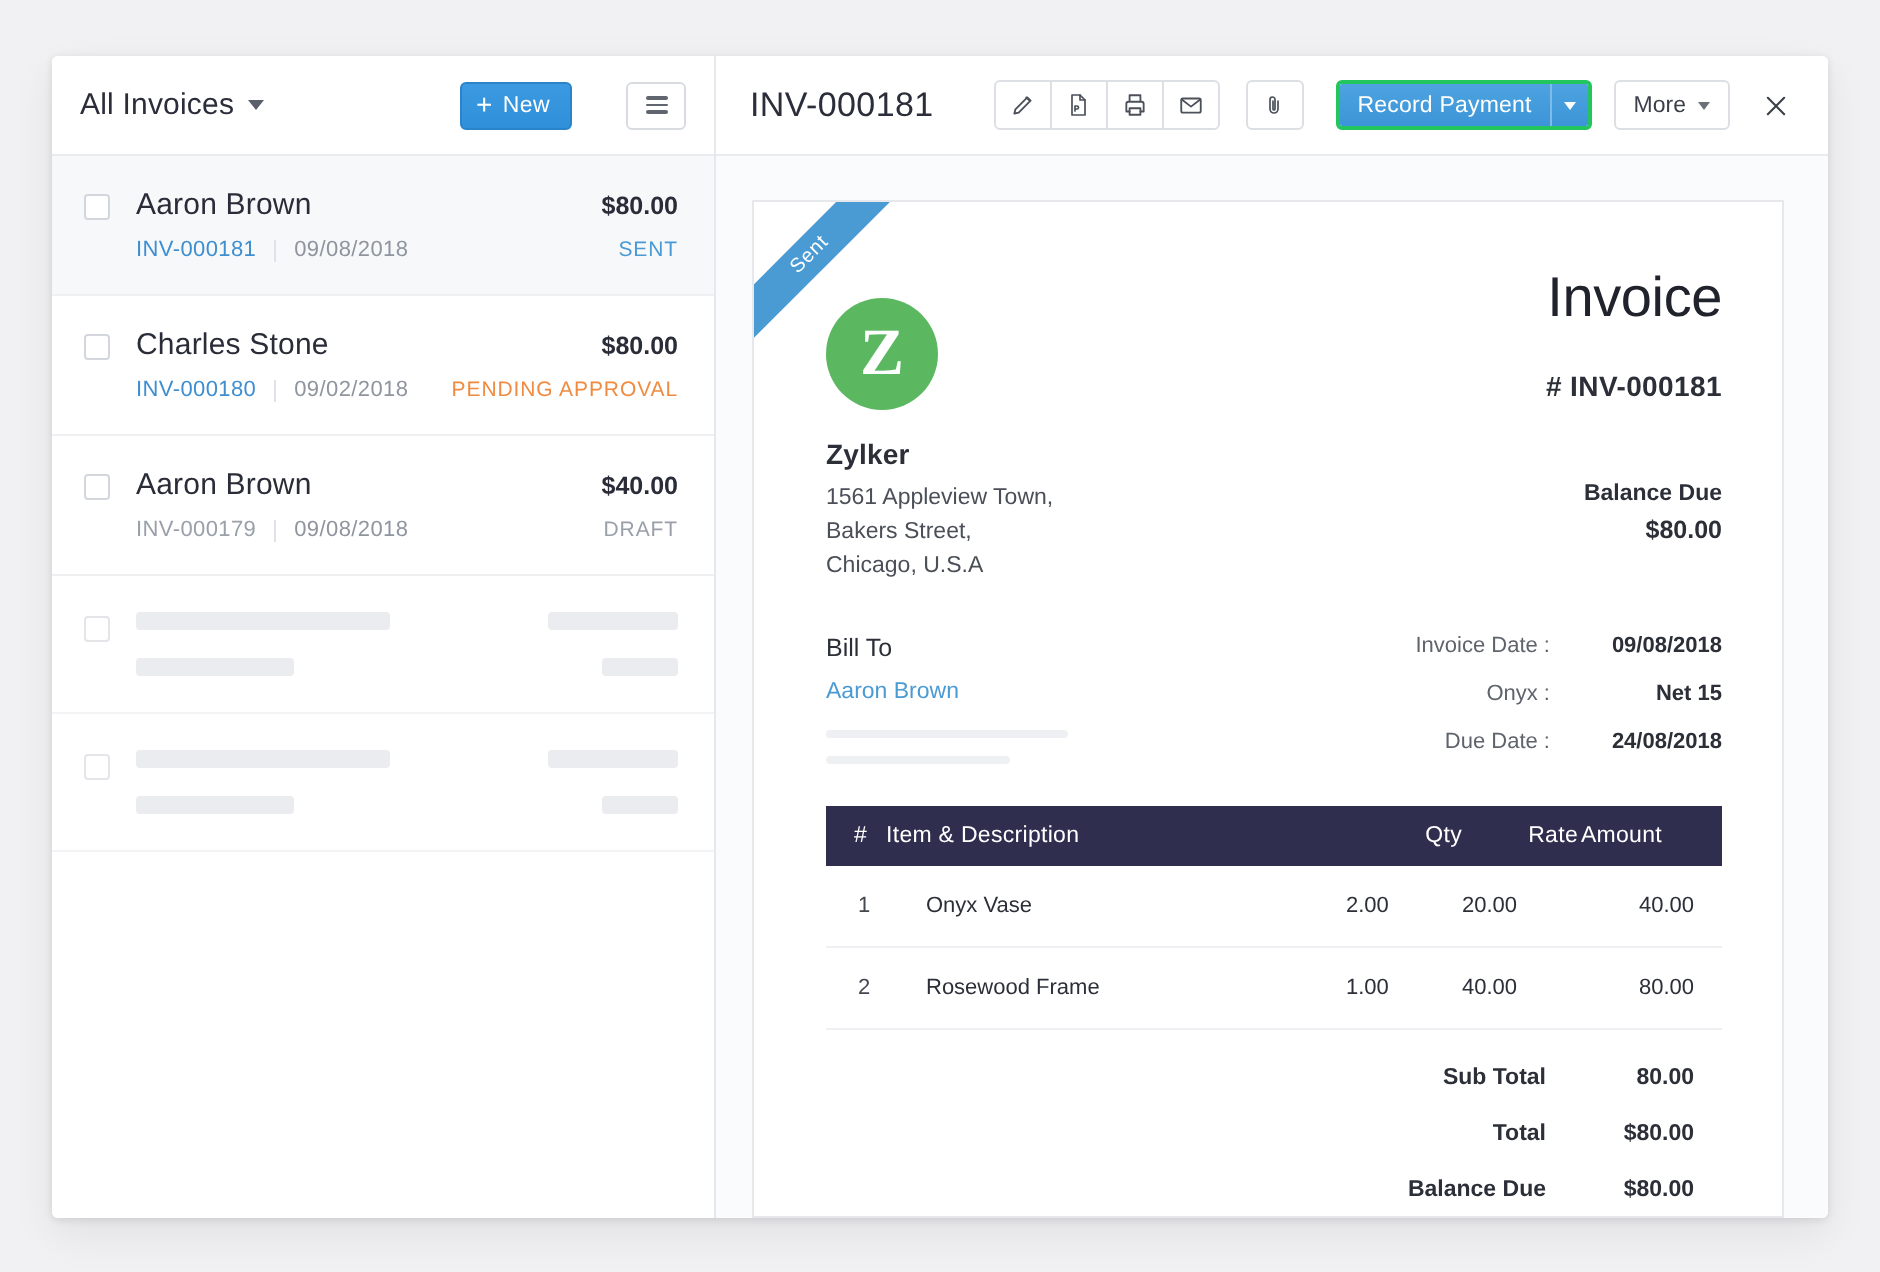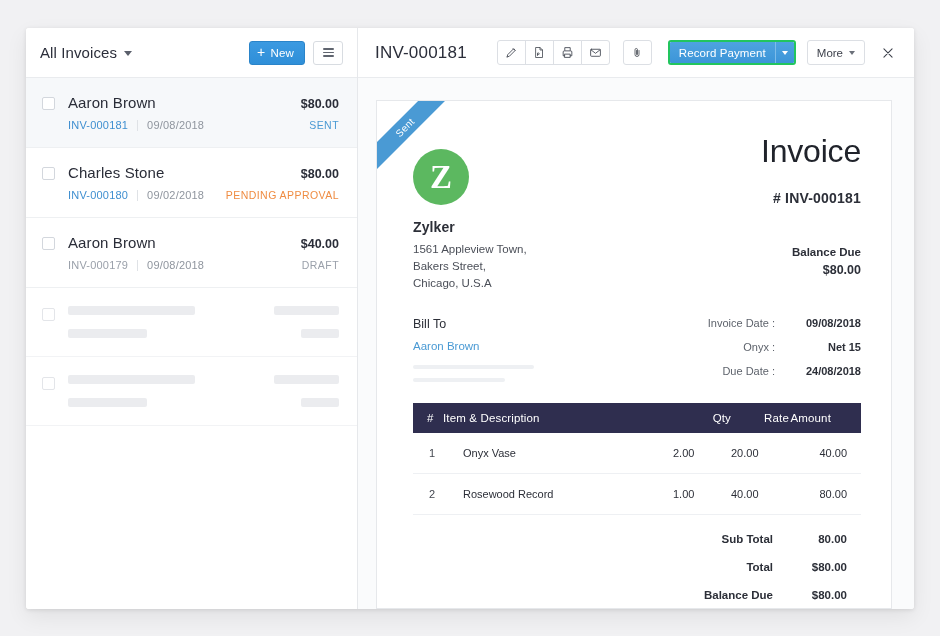--- a/index.html
+++ b/index.html
@@ -36,20 +36,21 @@
     background: #fff;
   }
 
   .sidebar-header {
     height: 50px;
     flex: 0 0 50px;
     border-bottom: 1px solid #e9ebee;
     display: flex;
     align-items: center;
     padding: 0 14px 0 14px;
+    gap: 19px;
   }
 
   .list-title {
     font-size: 15px;
     color: #2b2e3a;
     font-weight: 400;
     letter-spacing: .1px;
   }
 
   .caret-dark {
@@ -379,21 +380,21 @@
   }
   .org-addr {
     font-size: 11.5px;
     color: #4b4f58;
     line-height: 17px;
     margin-top: 6px;
   }
 
   .doc-top-right { text-align: right; padding-top: 2px; }
   .doc-word {
-    font-size: 32px;
+    font-size: 28px;
     color: #20232b;
     letter-spacing: -.2px;
     font-weight: 400;
   }
   .doc-num {
     font-size: 14px;
     font-weight: bold;
     color: #2c2f38;
     margin-top: 20px;
     letter-spacing: .2px;
@@ -738,21 +739,21 @@
           <tbody>
             <tr>
               <td class="c-idx">1</td>
               <td class="c-desc">Onyx Vase</td>
               <td class="c-qty">2.00</td>
               <td class="c-rate">20.00</td>
               <td class="c-amt">40.00</td>
             </tr>
             <tr>
               <td class="c-idx">2</td>
-              <td class="c-desc">Rosewood Record</td>
+              <td class="c-desc">Rosewood Frame</td>
               <td class="c-qty">1.00</td>
               <td class="c-rate">40.00</td>
               <td class="c-amt">80.00</td>
             </tr>
           </tbody>
         </table>
 
         <div class="totals">
           <div class="tot-line">
             <span class="tot-k">Sub Total</span>

